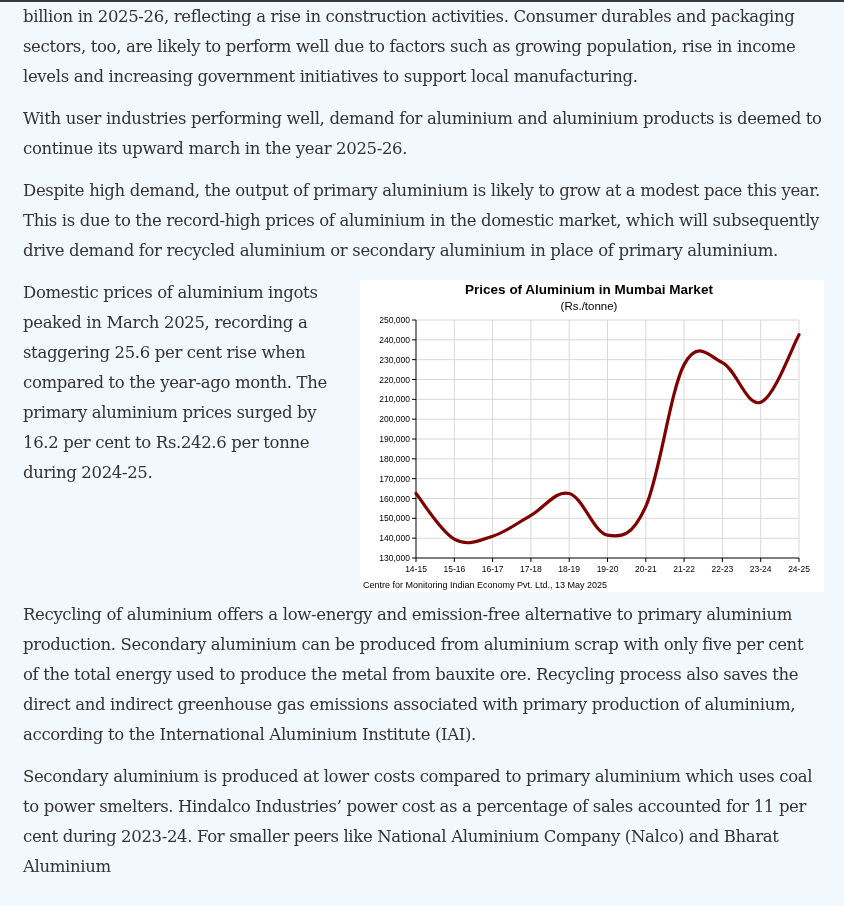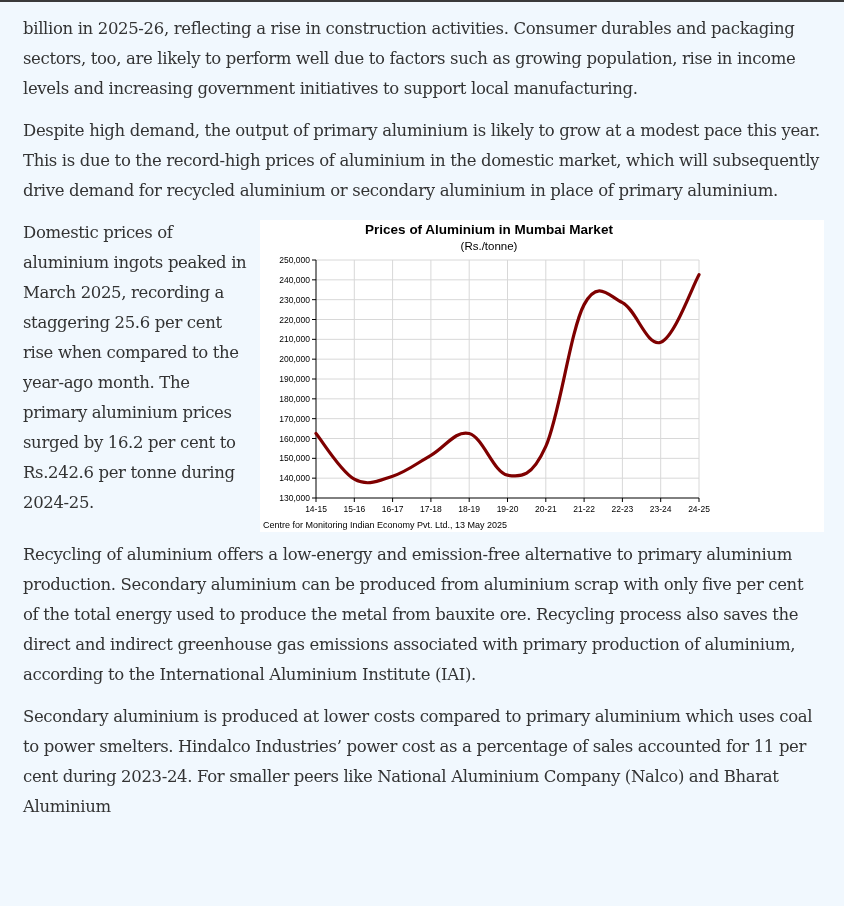--- a/index.html
+++ b/index.html
@@ -6,40 +6,41 @@
   body {
     width:844px; height:906px; overflow:hidden;
     background:#f1f8fe;
     border-top:2px solid #3a3a3a;
     box-sizing:border-box;
     font-family:"DejaVu Serif", "Liberation Serif", serif;
     color:#333;
   }
   .content { position:relative; padding:0 22px 0 23px; }
   p {
-    margin:12px 0 12px 0;
+    margin:0 0 12px 0;
     font-size:16.5px;
     line-height:30px;
     letter-spacing:-0.35px;
   }
   .float-chart {
     float:right;
-    width:564px; height:312px;
+    width:464px; height:312px;
     margin:2px -2px 8px 6px;
     background:#ffffff;
     position:relative;
   }
   .float-chart svg { display:block; }
   .chart-title { font-family:"Liberation Sans", sans-serif; }
 </style>
 </head>
 <body>
 
 <div class="content">
   <p>billion in 2025-26, reflecting a rise in construction activities. Consumer durables and packaging sectors, too, are likely to perform well due to factors such as growing population, rise in income levels and increasing government initiatives to support local manufacturing.</p>
+  <p>With user industries performing well, demand for aluminium and aluminium products is deemed to continue its upward march in the year 2025-26.</p>
   <p>Despite high demand, the output of primary aluminium is likely to grow at a modest pace this year. This is due to the record-high prices of aluminium in the domestic market, which will subsequently drive demand for recycled aluminium or secondary aluminium in place of primary aluminium.</p>
 
   <div class="float-chart">
     <svg id="chart-svg" width="468" height="312" viewBox="0 0 468 312">
       <text class="chart-title" x="229" y="14" text-anchor="middle" font-size="13.5" font-weight="bold" fill="#000">Prices of Aluminium in Mumbai Market</text>
       <text class="chart-title" x="229" y="30" text-anchor="middle" font-size="11.5" fill="#000">(Rs./tonne)</text>
       <g id="grid">
           <line x1="56" x2="439" y1="40" y2="40" stroke="#d8d8d8" stroke-width="1"></line>
           <line x1="56" x2="439" y1="59.83333333333334" y2="59.83333333333334" stroke="#d8d8d8" stroke-width="1"></line>
           <line x1="56" x2="439" y1="79.66666666666666" y2="79.66666666666666" stroke="#d8d8d8" stroke-width="1"></line>

